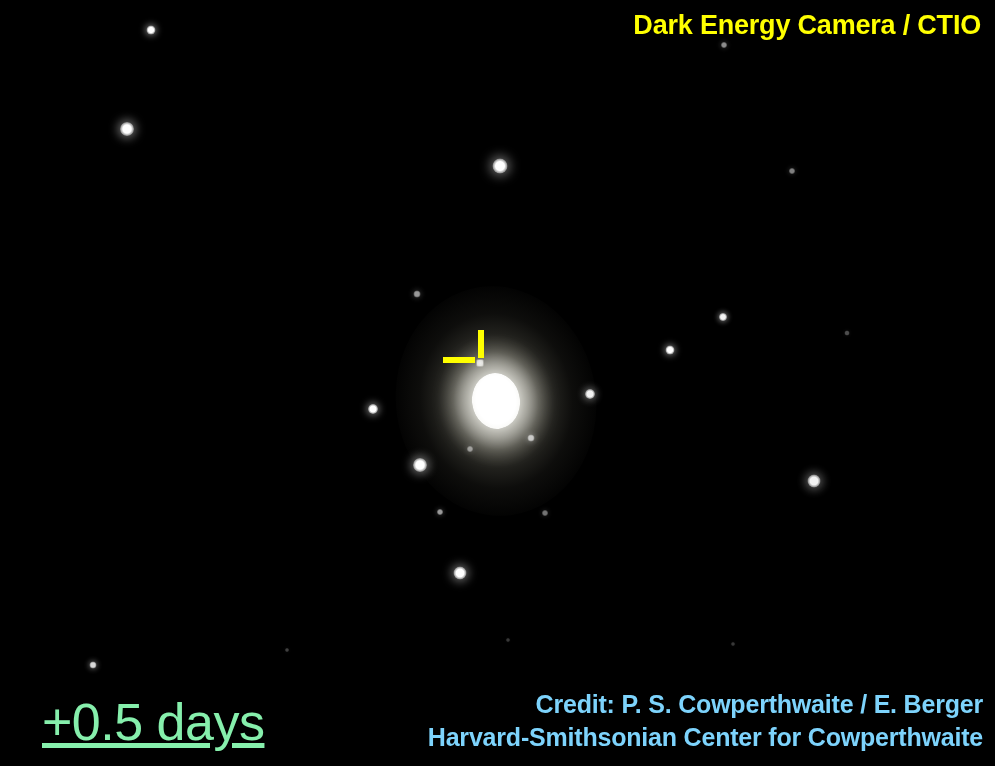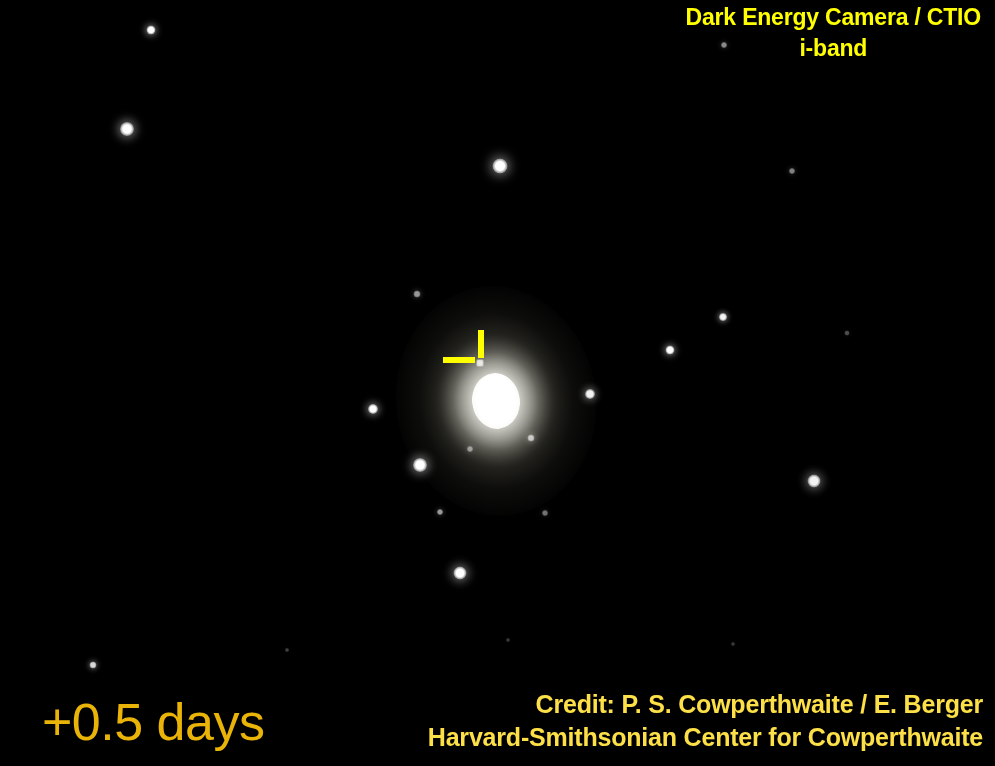--- a/index.html
+++ b/index.html
@@ -56,24 +56,24 @@
   
   .tick {
     position: absolute;
     background: #ffff00;
   }
 
   
   #header-block {
     position: absolute;
     right: 14px;
-    top: 2px;
-    text-align: center;
+    top: 10px;
+    text-align: left;
     color: #ffff00;
-    font-size: 23px;
+    font-size: 27px;
     line-height: 31px;
     font-weight: 600;
     letter-spacing: -0.2px;
     white-space: nowrap;
   }
 
   #credit-block {
     position: absolute;
     right: 12px;
     bottom: 12px;
@@ -137,23 +137,22 @@
     <div id="transient-source" class="star" style="left: 480px; top: 363px; width: 7px; height: 7px; border-radius: 1px; opacity: 0.85; background: radial-gradient(circle, rgb(255, 255, 255) 0%, rgb(242, 242, 238) 55%, rgba(230, 230, 225, 0.45) 100%);"></div>
   </div>
 
   <div id="crosshair">
     <div class="tick" id="tick-vertical" style="left: 478px; top: 330px; width: 6px; height: 28px; background: rgb(255, 255, 0);"></div>
     <div class="tick" id="tick-horizontal" style="left: 443px; top: 357px; width: 32px; height: 6px; background: rgb(255, 255, 0);"></div>
   </div>
 
   <div id="header-block" style="color: rgb(255, 255, 0);">
     <div>Dark Energy Camera / CTIO</div>
-    <div>i-band</div>
   </div>
 
-  <div id="epoch-label" style="color: #eab308;">+0.5 days</div>
+  <div id="epoch-label" style="color: #86efac; text-decoration: underline;">+0.5 days</div>
 
-  <div id="credit-block" style="color: #fde047;">
+  <div id="credit-block" style="color: #7dd3fc;">
     <div>Credit: P. S. Cowperthwaite / E. Berger</div>
     <div>Harvard-Smithsonian Center for Cowperthwaite</div>
   </div>
 
 </div>
 
 </body></html>

